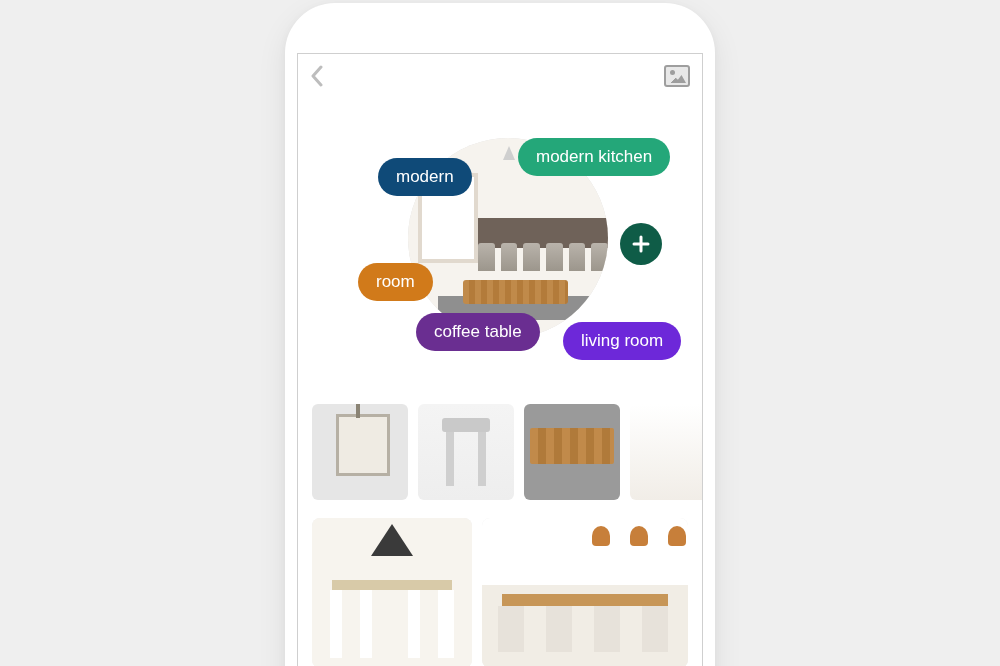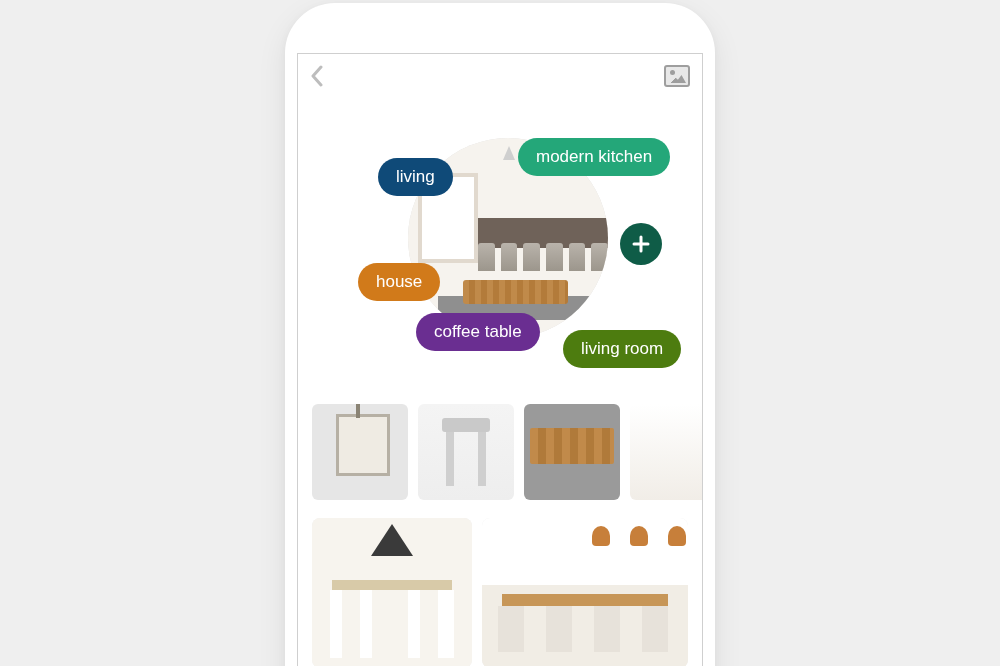--- a/index.html
+++ b/index.html
@@ -223,25 +223,25 @@
               <span></span>
               <span></span>
               <span></span>
             </div>
           <div class="rug"></div>
           <div class="table"></div>
         </div>
       </div>
 
       <div id="tags-host">
-          <div class="tag" style="background: rgb(15, 74, 120); left: 80px; top: 50px;">living</div>
+          <div class="tag" style="background: rgb(15, 74, 120); left: 80px; top: 50px;">modern</div>
           <div class="tag" style="background: rgb(36, 167, 121); left: 220px; top: 30px;">modern kitchen</div>
-          <div class="tag" style="background: rgb(209, 122, 26); left: 60px; top: 155px;">house</div>
+          <div class="tag" style="background: rgb(209, 122, 26); left: 60px; top: 155px;">room</div>
           <div class="tag" style="background: rgb(106, 46, 145); left: 118px; top: 205px;">coffee table</div>
-          <div class="tag" style="background: #4d7c0f; left: 265px; top: 222px;">living room</div>
+          <div class="tag" style="background: #6d28d9; left: 265px; top: 214px;">living room</div>
         </div>
 
       <div class="add-btn" id="add-btn" aria-label="Add tag" style="left: 322px; top: 115px;">
         <svg width="20" height="20" viewBox="0 0 20 20">
           <path d="M10 3v14M3 10h14" stroke="#ffffff" stroke-width="3" stroke-linecap="round"></path>
         </svg>
       </div>
     </div>
 
     <div class="thumb-row">

